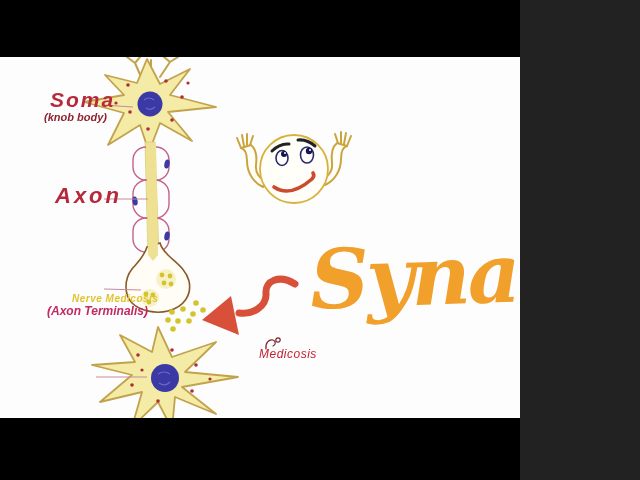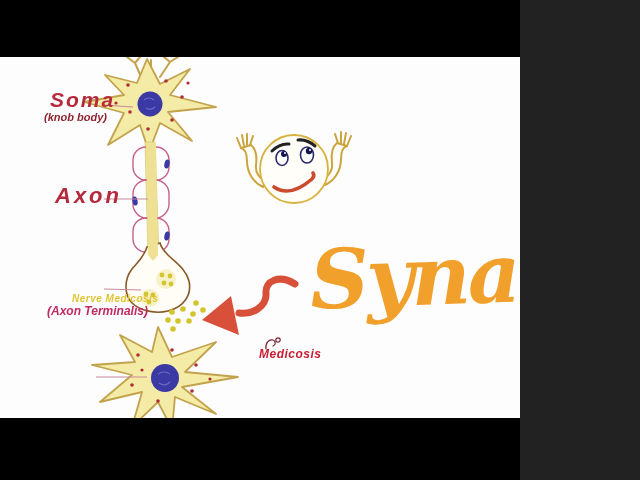--- a/index.html
+++ b/index.html
@@ -26,21 +26,21 @@
     font-family:"DejaVu Serif", serif;font-style:italic;
     font-size:84px;line-height:1.1;color:#141414;
   }
   .title-synapse{
     left:310px;top:172px;width:330px;text-align:center;
     font-family:"DejaVu Serif", serif;font-style:italic;font-weight:600;
     font-size:82px;line-height:1.1;color:#F1A02B;
     letter-spacing:-3px;transform:rotate(-2deg);
   }
   .watermark{
-    left:259px;top:290px;font-size:12px;font-weight:700;font-style:italic;
+    left:259px;top:290px;font-size:12px;font-weight:400;font-style:italic;
     color:#C61F33;letter-spacing:.5px;
   }
 </style>
 </head>
 <body>
 
 <div class="stage">
 
   <div class="letterbox top"></div>
 

